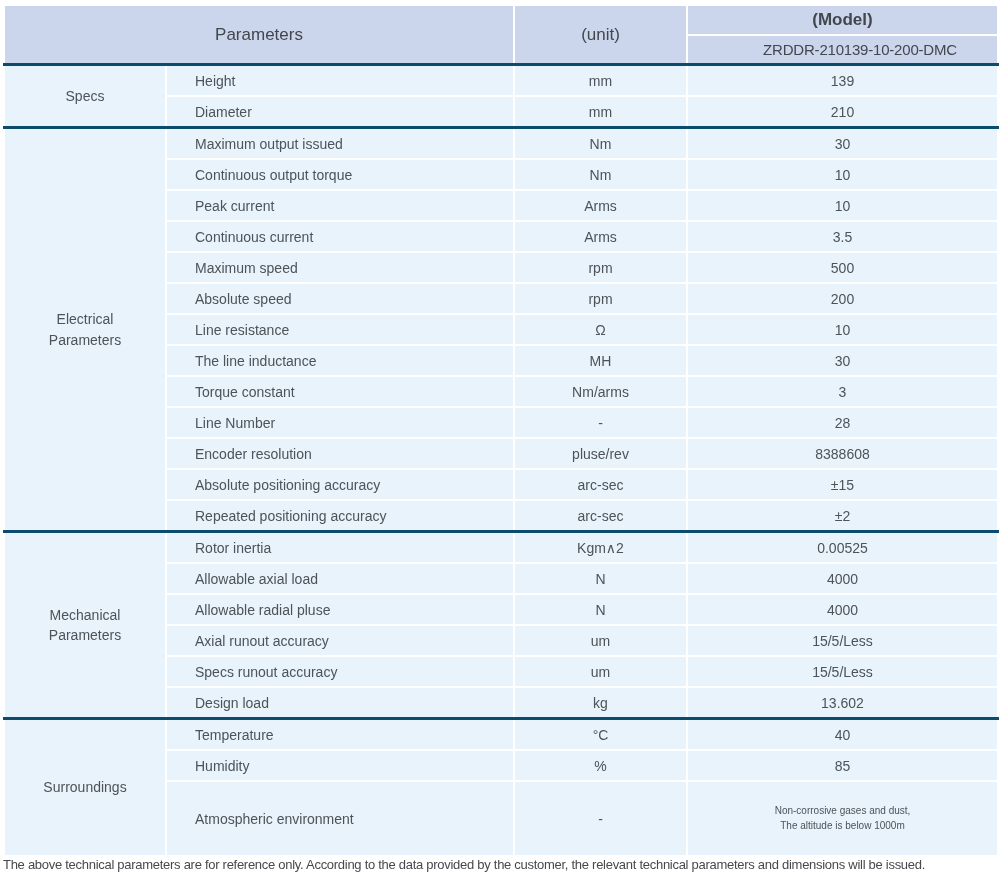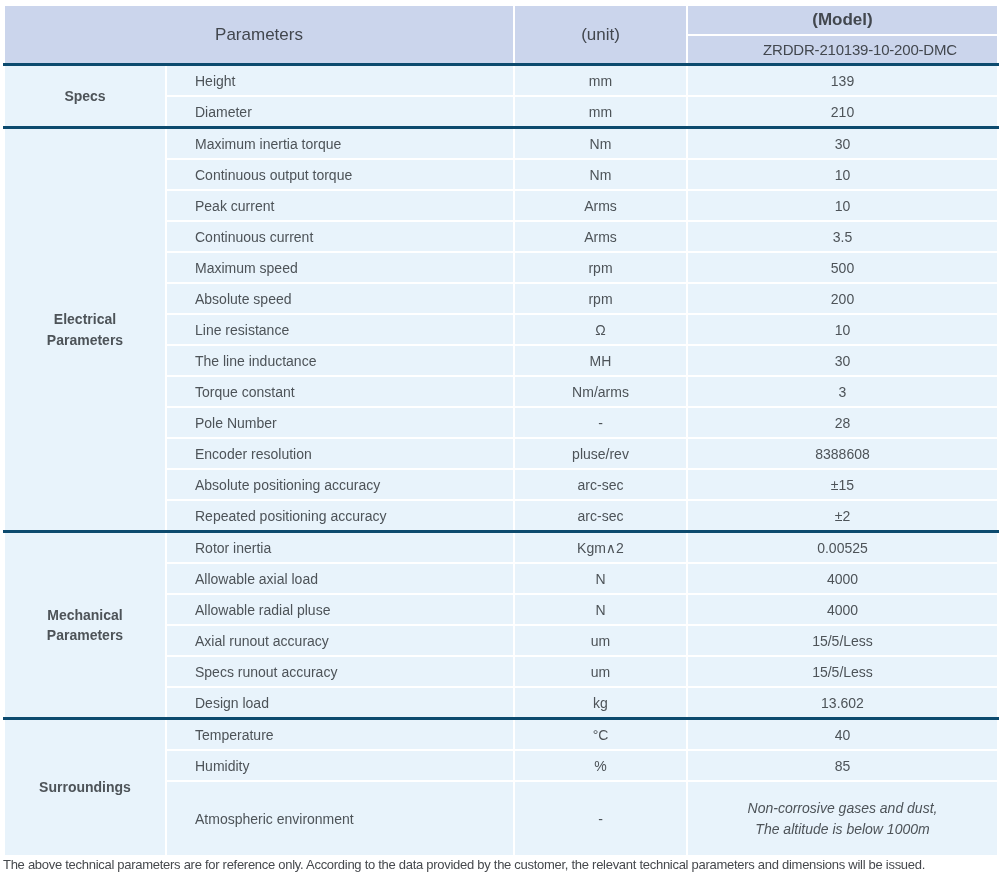--- a/index.html
+++ b/index.html
@@ -40,33 +40,31 @@
     font-size: 14px;
     height: 29px;
     text-align: center;
     vertical-align: middle;
     color: #4d5358;
   }
   td.category {
     text-align: center;
     white-space: pre-line;
     line-height: 1.45;
-    font-weight: bold;
   }
   td.param {
     text-align: left;
     padding-left: 28px;
   }
   tr.sec-start td { border-top: 3px solid #0c4a6e; }
   tr.tall td { height: 73px; }
   td.multiline {
     white-space: pre-line;
     line-height: 1.45;
-    font-size: 14px;
-    font-style: italic;
+    font-size: 10px;
   }
 
   .footer-note {
     margin-top: 0;
     padding-left: 0px;
     font-size: 13px;
     color: #46494d;
     letter-spacing: -0.28px;
     white-space: nowrap;
   }
@@ -102,21 +100,21 @@
       </tr>
       <tr>
         <td class="param">Diameter</td>
         <td>mm</td>
         <td>210</td>
       </tr>
 
       <tr class="sec-start">
         <td class="category" rowspan="13">Electrical
 Parameters</td>
-        <td class="param">Maximum inertia torque</td>
+        <td class="param">Maximum output issued</td>
         <td>Nm</td>
         <td>30</td>
       </tr>
       <tr>
         <td class="param">Continuous output torque</td>
         <td>Nm</td>
         <td>10</td>
       </tr>
       <tr>
         <td class="param">Peak current</td>
@@ -147,21 +145,21 @@
         <td class="param">The line inductance</td>
         <td>MH</td>
         <td>30</td>
       </tr>
       <tr>
         <td class="param">Torque constant</td>
         <td>Nm/arms</td>
         <td>3</td>
       </tr>
       <tr>
-        <td class="param">Pole Number</td>
+        <td class="param">Line Number</td>
         <td>-</td>
         <td>28</td>
       </tr>
       <tr>
         <td class="param">Encoder resolution</td>
         <td>pluse/rev</td>
         <td>8388608</td>
       </tr>
       <tr>
         <td class="param">Absolute positioning accuracy</td>

